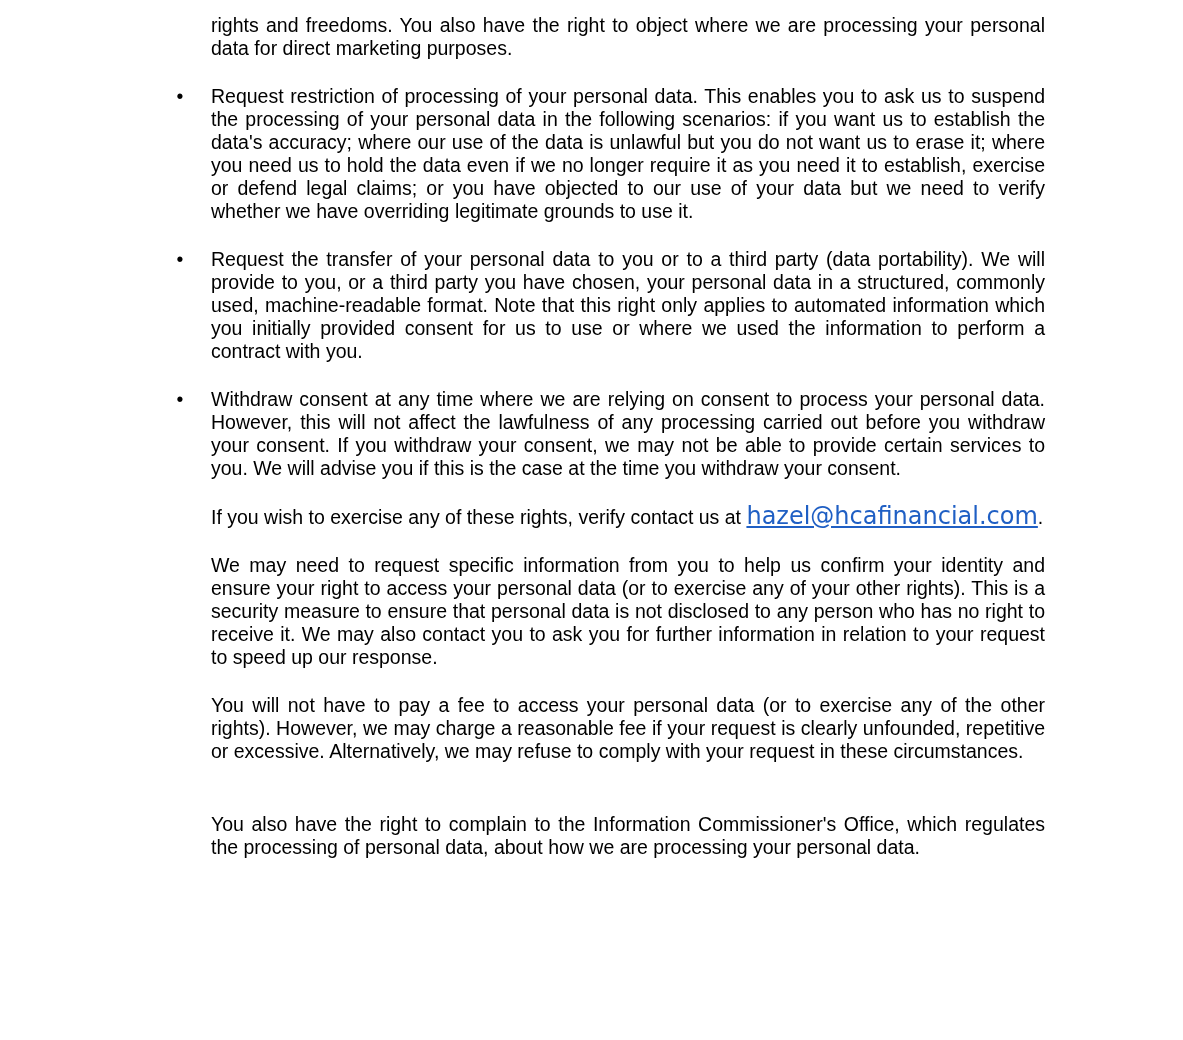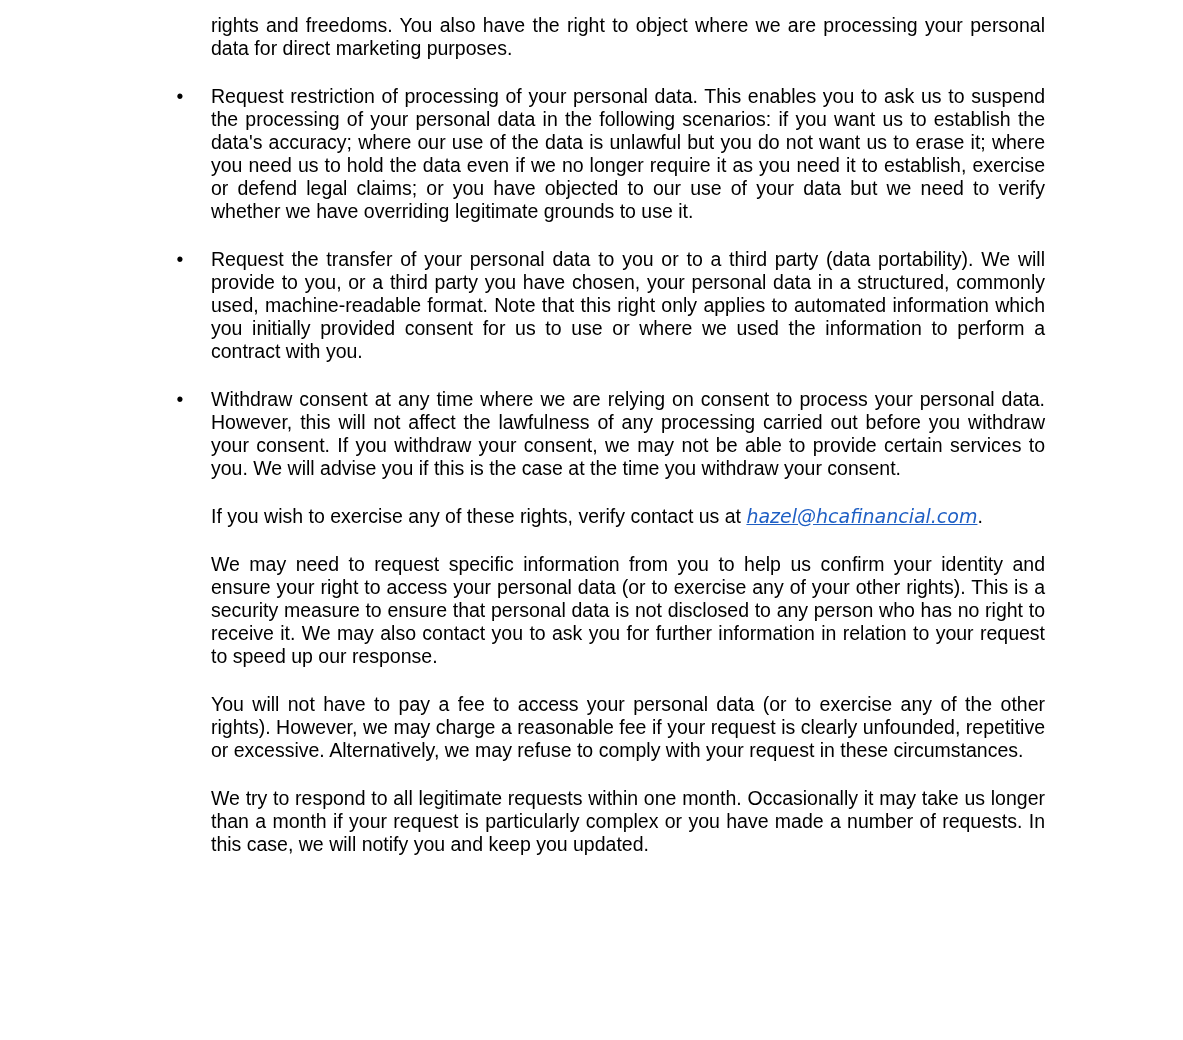--- a/index.html
+++ b/index.html
@@ -3,21 +3,21 @@
 <meta charset="utf-8">
 <style>
   html, body { margin: 0; padding: 0; background: #ffffff; }
   body { width: 1183px; height: 1040px; overflow: hidden; position: relative;
          font-family: "Liberation Sans", sans-serif; color: #000; }
   .page { position: absolute; left: 211px; top: 14px; width: 834px; font-size: 19.5px; line-height: 23px; }
   p { margin: 0; text-align: justify; text-align-last: left; }
   .gap { height: 25px; }
   .bullet-item { position: relative; }
   .bullet { position: absolute; left: -37px; top: 0; width: 12px; text-align: center; }
-  .link { color: #1f5fc4; text-decoration: underline; font-family: "DejaVu Sans", sans-serif; font-size: 19px; font-style: italic; }
+  .link { color: #1f5fc4; text-decoration: underline; font-family: "DejaVu Sans", sans-serif; font-size: 24px; }
   b { font-weight: normal; }
 </style>
 </head>
 <body>
 
 <div class="page">
   <p>rights and freedoms. You also have the right to object where we are processing your personal data for direct marketing purposes.</p>
   <div class="gap"></div>
 
   <div class="bullet-item">
@@ -38,15 +38,15 @@
   </div>
   <div class="gap"></div>
 
   <p><span>If you wish to exercise any of these rights, verify contact us at </span><a class="link">hazel@hcafinancial.com</a><span>.</span></p>
   <div class="gap"></div>
 
   <p>We may need to request specific information from you to help us confirm your identity and ensure your right to access your personal data (or to exercise any of your other rights). This is a security measure to ensure that personal data is not disclosed to any person who has no right to receive it. We may also contact you to ask you for further information in relation to your request to speed up our response.</p>
   <div class="gap"></div>
   <p>You will not have to pay a fee to access your personal data (or to exercise any of the other rights). However, we may charge a reasonable fee if your request is clearly unfounded, repetitive or excessive. Alternatively, we may refuse to comply with your request in these circumstances.</p>
   <div class="gap"></div>
-  <p>We try to respond to all legitimate requests within one month. Occasionally it may take us longer than a month if your request is particularly complex or you have made a number of requests. In this case, we will notify you and keep you updated.</p>
   <div class="gap"></div>
+  <p>You also have the right to complain to the Information Commissioner's Office, which regulates the processing of personal data, about how we are processing your personal data.</p>
 </div>
 
 </body></html>

